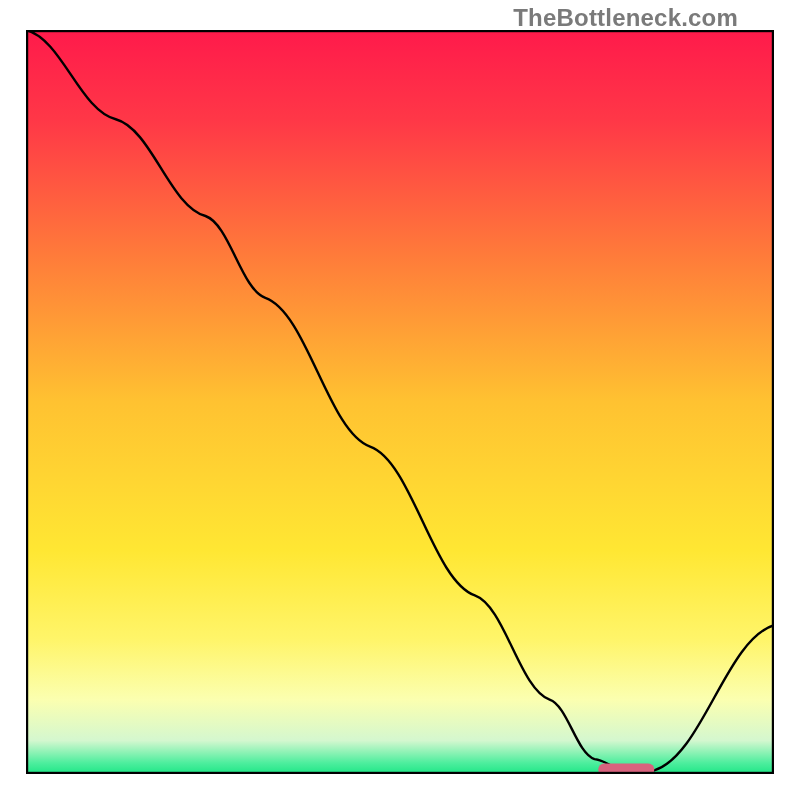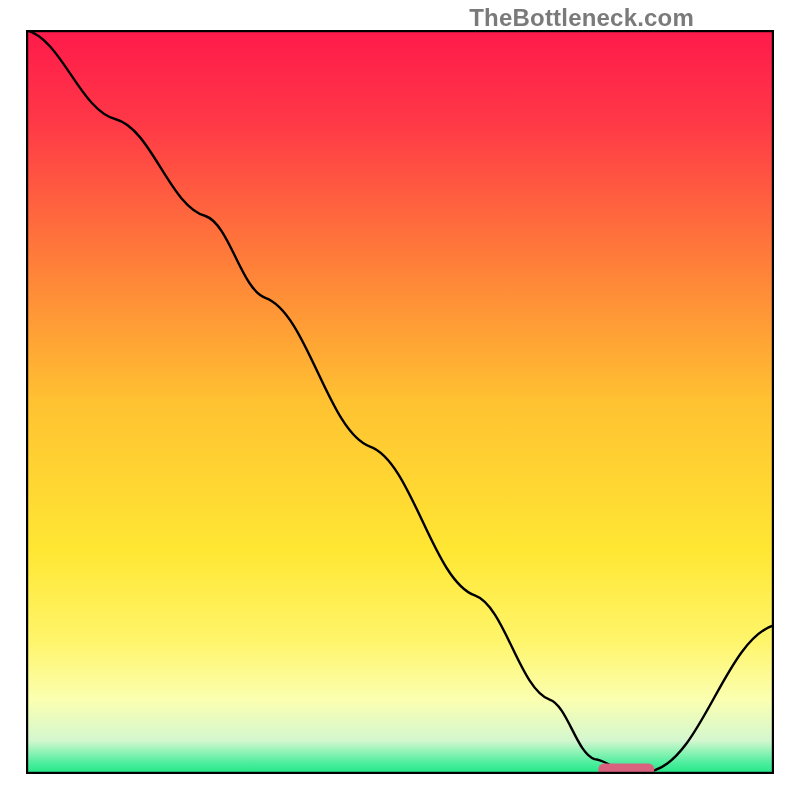--- a/index.html
+++ b/index.html
@@ -7,20 +7,21 @@
     padding: 0;
     width: 800px;
     height: 800px;
     background: #ffffff;
     font-family: Arial, Helvetica, sans-serif;
   }
   .container {
     position: relative;
     width: 708px;
     height: 800px;
+    padding-left: 44px;
   }
   .watermark {
     position: absolute;
     top: 4px;
     right: 14px;
     font-size: 24px;
     font-weight: bold;
     color: #7a7a7a;
     letter-spacing: 0.2px;
   }

